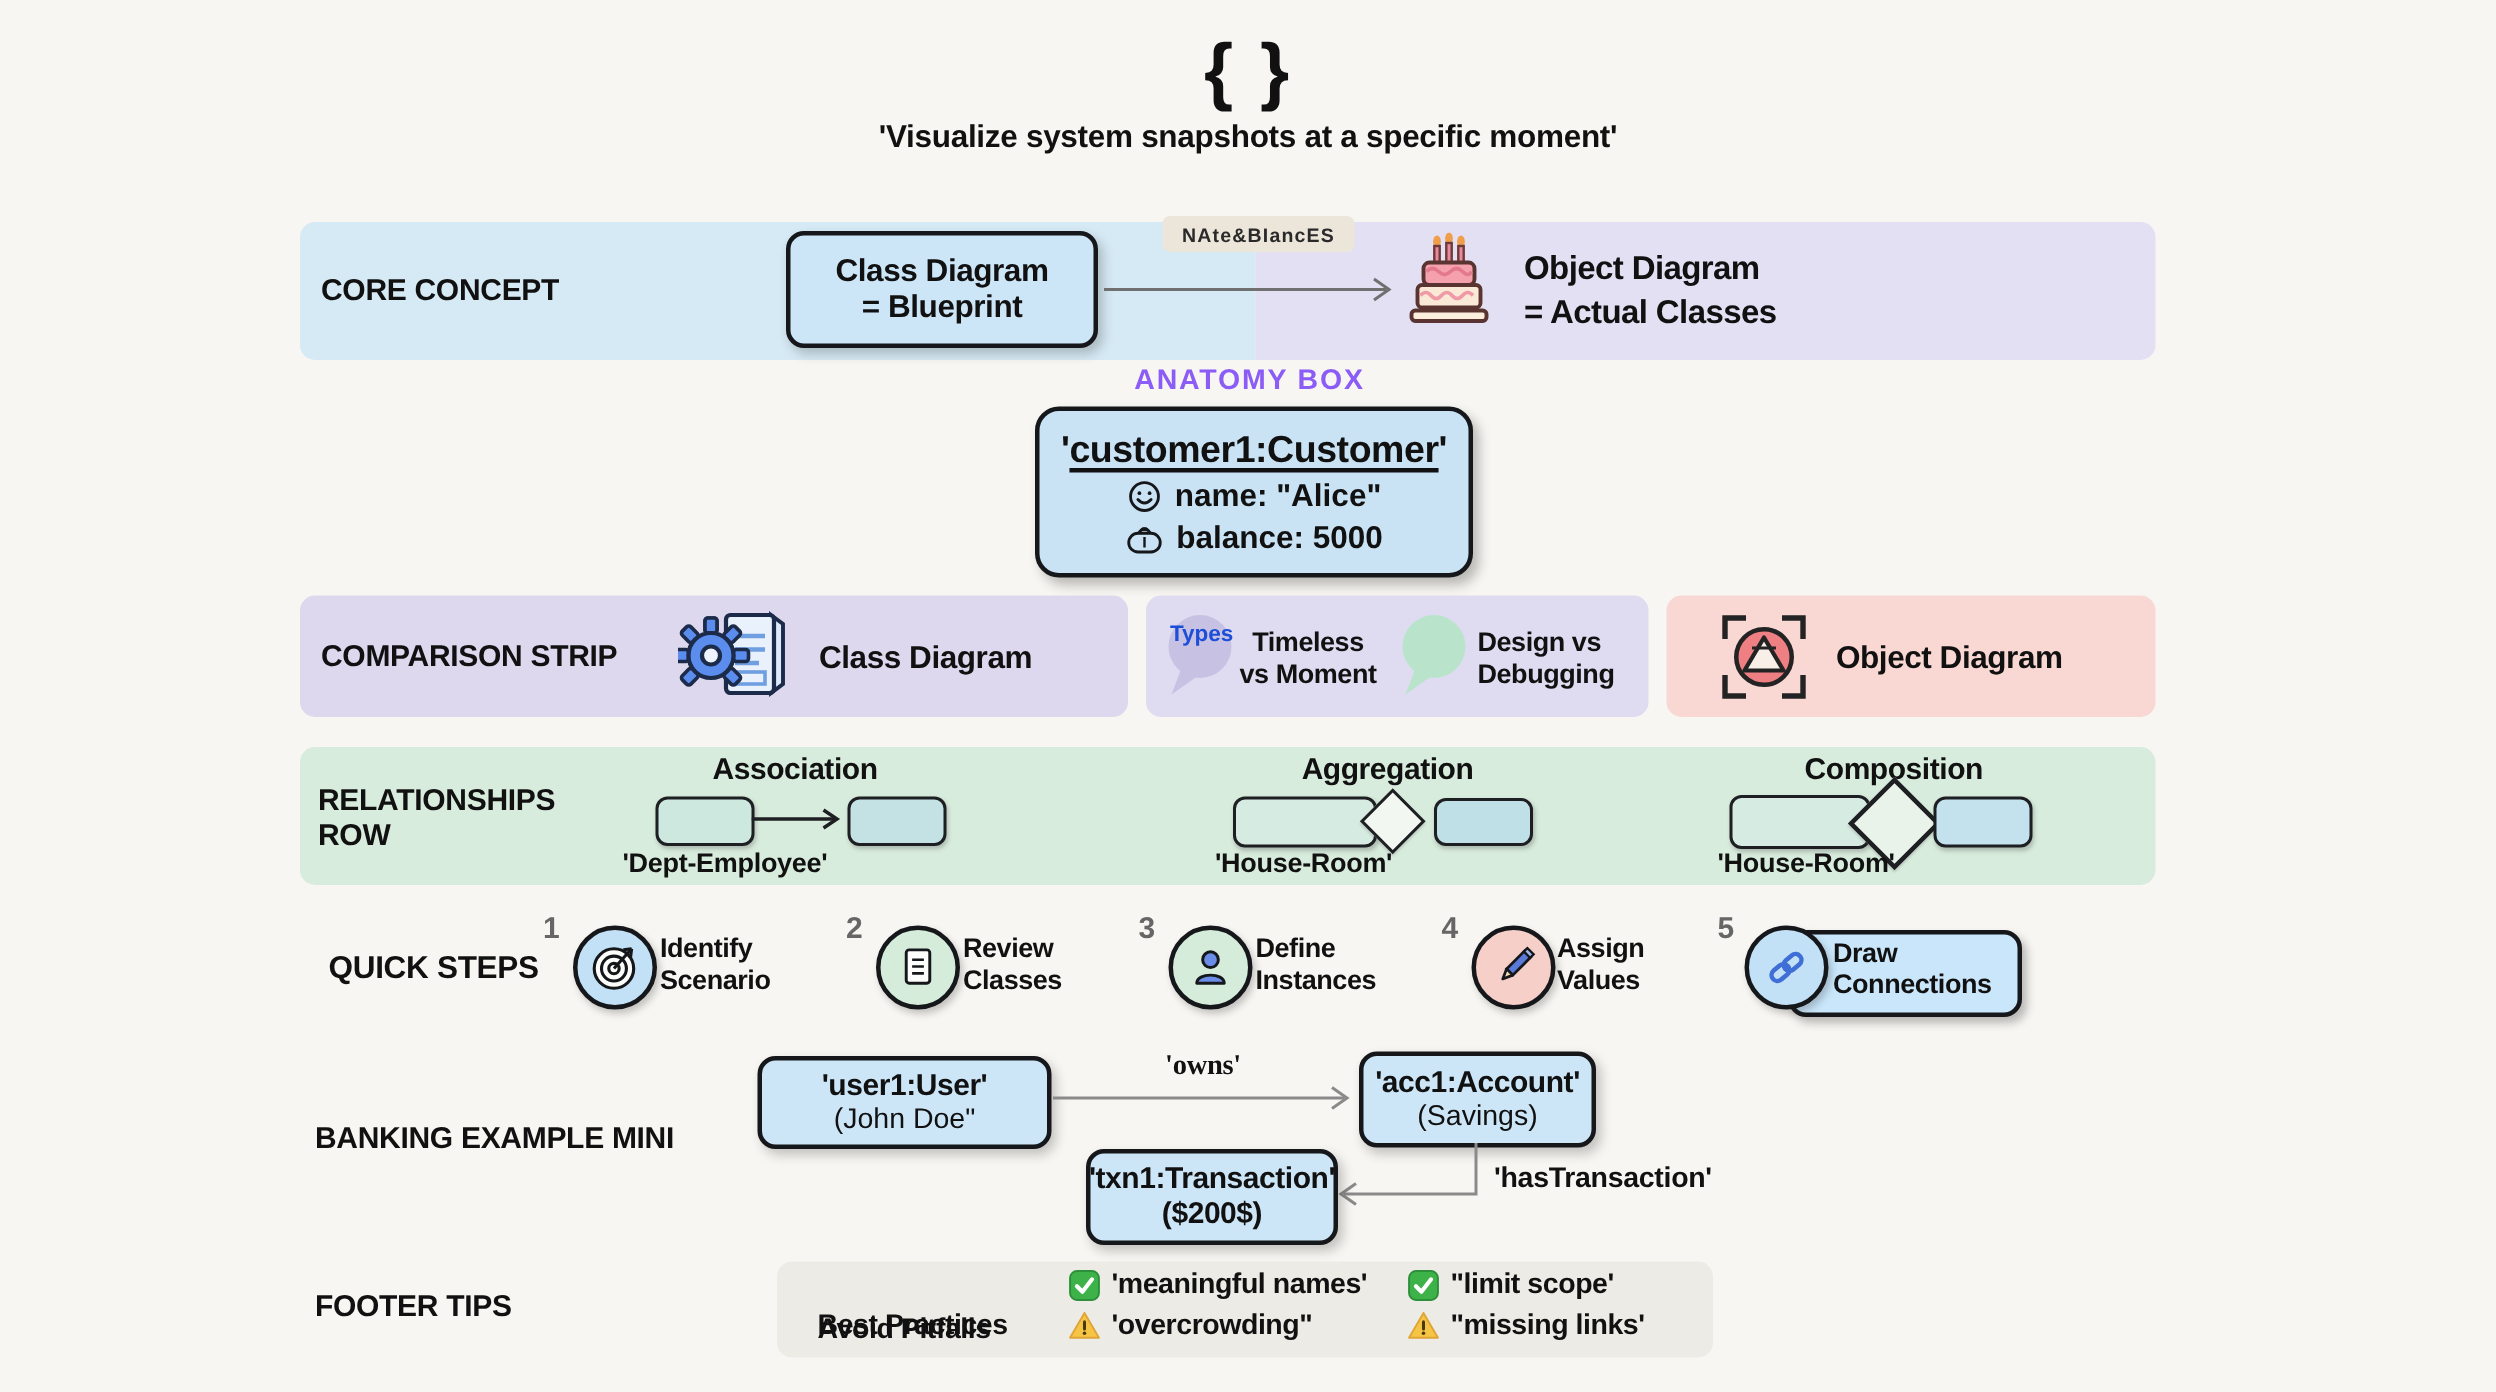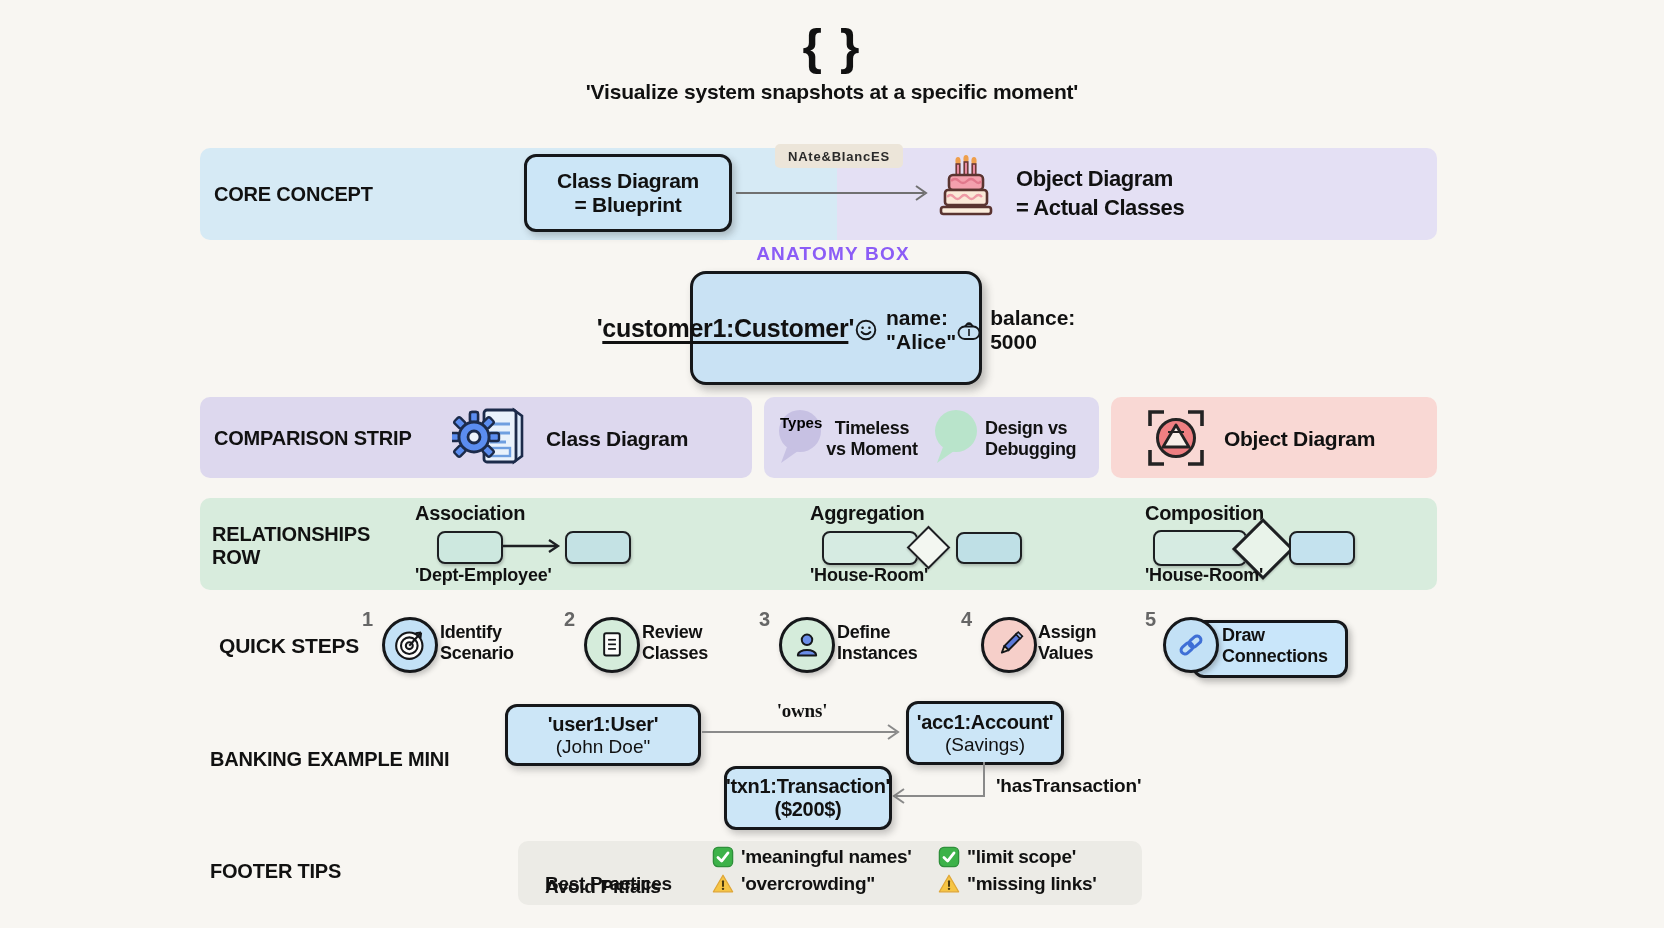--- a/index.html
+++ b/index.html
@@ -20,30 +20,30 @@
   .objbox{background:#cce6f7;border:3px solid #15171a;border-radius:12px;
     box-shadow:3px 4px 7px rgba(40,40,40,.25);display:flex;flex-direction:column;
     align-items:center;justify-content:center;text-align:center;}
   .objbox .l1{font-weight:800;font-size:20px;letter-spacing:-0.3px;}
   .objbox .l2{font-size:19px;font-weight:400;}
   .chip{background:#ece5d9;border-radius:5px;display:flex;align-items:center;justify-content:center;
     font-size:13px;font-weight:700;letter-spacing:0.8px;color:#2a2a2a;}
   
   .anatomy-label{color:#8b5cf6;font-weight:800;font-size:19px;letter-spacing:1.2px;}
   .anatomy-box{background:#c9e2f4;border:3.5px solid #15171a;border-radius:16px;
-    box-shadow:4px 5px 8px rgba(40,40,40,.3);display:flex;flex-direction:row;align-items:center;justify-content:center;}
+    box-shadow:4px 5px 8px rgba(40,40,40,.3);display:flex;flex-direction:column;align-items:center;justify-content:center;}
   .anatomy-title{font-size:25px;font-weight:800;letter-spacing:-0.3px;}
   .anatomy-title .uline{text-decoration:underline;text-underline-offset:4px;text-decoration-thickness:2.5px;}
   .anatomy-attr{font-size:21px;font-weight:600;display:flex;align-items:center;gap:8px;margin-top:4px;}
   
   .comp-item-label{font-weight:800;font-size:21px;letter-spacing:-0.3px;}
   .comp-two-line{font-weight:800;font-size:18px;line-height:21px;letter-spacing:-0.3px;}
-  .bubble-word{position:absolute;font-weight:800;font-size:15px;color:#000000;text-align:center;}
-  
-  .rel-title{font-weight:800;font-size:20px;letter-spacing:-0.3px;}
+  .bubble-word{position:absolute;font-weight:800;font-size:15px;color:#1d4ed8;text-align:center;}
+  
+  .rel-title{font-weight:800;font-size:20px;text-align:center;letter-spacing:-0.3px;}
   .rel-caption{font-weight:700;font-size:18px;text-align:left;letter-spacing:-0.2px;}
   .rel-box{border:2.5px solid #1d1f22;border-radius:8px;box-shadow:1px 2px 3px rgba(40,40,40,.25);}
   .diamond{border:2.5px solid #1d1f22;transform:rotate(45deg);background:#f1f6f0;box-shadow:1px 1px 2px rgba(40,40,40,.2);}
   
   .step-num{font-size:20px;font-weight:700;color:#666;}
   .step-circle{width:50px;height:50px;border-radius:50%;border:3px solid #15171a;
     display:flex;align-items:center;justify-content:center;box-shadow:2px 3px 5px rgba(40,40,40,.25);}
   .c-blue{background:#c3e1f6;}.c-green{background:#d5ecdb;}.c-pink{background:#f6cfc9;}
   .step-label{font-weight:800;font-size:18px;line-height:21px;letter-spacing:-0.3px;}
   .step5-pill{background:#c9e6fa;border:3px solid #15171a;border-radius:12px;box-shadow:3px 4px 6px rgba(40,40,40,.3);}

